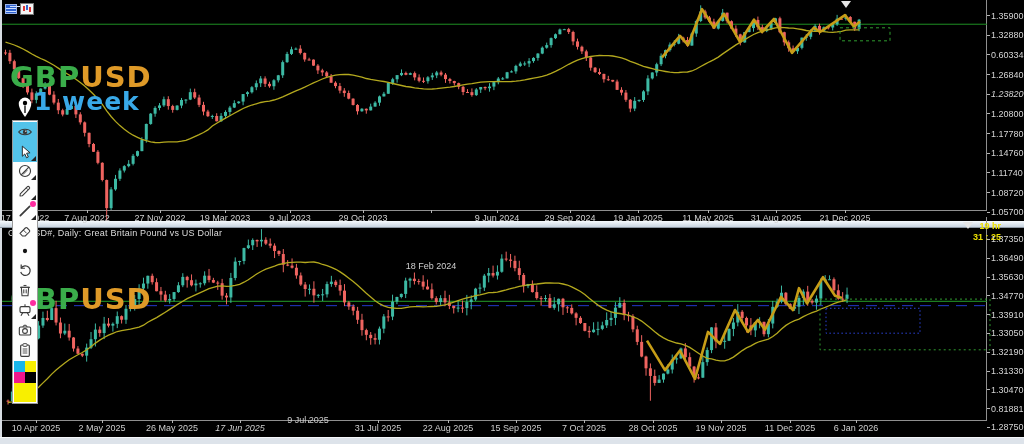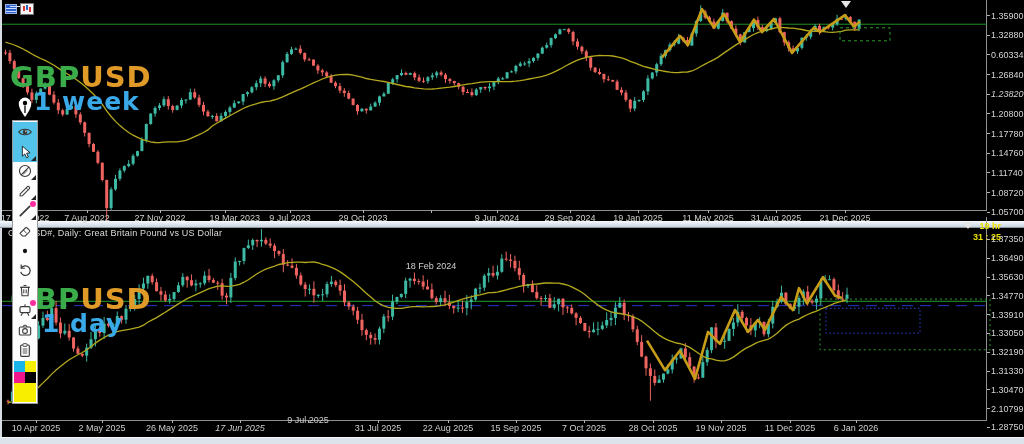--- a/index.html
+++ b/index.html
@@ -862,21 +862,20 @@
         <rect x="843.54" y="77.58478833270078" width="3" height="4.233914854220302" fill="#3db9a4"></rect>
       </g>
       <path d="M6.0 185.5L10.4 184.9L14.7 183.6L19.1 181.9L23.5 179.9L27.9 177.3L32.2 174.0L36.6 170.2L41.0 165.9L45.3 161.8L49.7 157.1L54.1 153.1L58.4 149.6L62.8 146.1L67.2 142.8L71.5 140.2L75.9 137.8L80.3 135.5L84.7 132.8L89.0 129.7L93.4 126.1L97.8 123.1L102.1 120.5L106.5 118.2L110.9 116.3L115.3 114.5L119.6 113.6L124.0 112.8L128.4 112.2L132.7 111.1L137.1 110.1L141.5 108.2L145.8 105.3L150.2 102.9L154.6 100.6L159.0 97.9L163.3 95.2L167.7 92.4L172.1 89.6L176.4 86.9L180.8 84.3L185.2 81.6L189.5 79.7L193.9 77.6L198.3 75.6L202.7 73.6L207.0 71.6L211.4 70.3L215.8 69.1L220.1 68.9L224.5 69.4L228.9 69.1L233.2 68.4L237.6 67.4L242.0 65.2L246.3 62.7L250.7 59.7L255.1 56.8L259.5 54.2L263.8 52.1L268.2 50.6L272.6 49.1L276.9 47.5L281.3 46.6L285.7 45.7L290.1 45.3L294.4 45.1L298.8 45.2L303.2 45.5L307.5 45.1L311.9 45.0L316.3 45.9L320.6 47.5L325.0 48.7L329.4 50.3L333.8 52.3L338.1 54.9L342.5 57.9L346.9 61.2L351.2 64.6L355.6 68.3L360.0 72.3L364.3 76.3L368.7 80.0L373.1 83.7L377.4 86.7L381.8 88.8L386.2 90.4L390.6 91.0L394.9 91.4L399.3 91.3L403.7 90.6L408.0 89.9L412.4 89.7L416.8 89.7L421.2 89.8L425.5 89.7L429.9 89.5L434.3 89.3L438.6 88.6L443.0 87.8L447.4 86.6L451.7 85.2L456.1 83.7L460.5 82.1L464.9 80.8L469.2 79.9L473.6 78.6L478.0 77.9L482.3 76.8L486.7 75.7L491.1 75.5L495.4 75.1L499.8 74.0L504.2 72.9L508.6 71.6L512.9 70.6L517.3 69.4L521.7 68.6L526.0 67.9L530.4 67.4L534.8 67.0L539.1 66.5L543.5 66.0L547.9 66.0L552.3 66.1L556.6 66.1L561.0 67.0L565.4 68.0L569.7 69.9L574.1 72.2L578.5 74.5L582.8 77.5L587.2 81.2L591.6 84.7L596.0 88.1L600.3 90.9L604.7 93.2L609.1 94.8L613.4 96.0L617.8 96.5L622.2 97.4L626.5 98.2L630.9 99.8L635.3 101.5L639.6 104.1L644.0 107.6L648.4 111.0L652.8 114.8L657.1 118.1L661.5 120.9L665.9 123.2L670.2 124.6L674.6 126.0L679.0 126.9L683.4 128.3L687.7 130.4L692.1 133.2L696.5 136.2L700.8 139.0L705.2 141.3L709.6 141.9L713.9 143.2L718.3 143.8L722.7 143.8L727.1 142.4L731.4 140.1L735.8 136.9L740.2 133.6L744.5 130.9L748.9 128.8L753.3 126.4L757.6 124.5L762.0 123.3L766.4 122.1L770.8 119.5L775.1 116.3L779.5 112.1L783.9 108.4L788.2 105.7L792.6 103.6L797.0 102.1L801.3 99.6L805.7 97.5L810.1 95.6L814.5 94.1L818.8 92.0L823.2 90.4L827.6 88.5L831.9 86.7L836.3 85.1L840.7 84.0L845.0 82.6" fill="none" stroke="#b3a81e" stroke-width="1.3"></path>
       <polyline points="645,123.6 663,153.1 678,133.5 693,161.9 706,114.9 718,126.9 733,93.0 746,114.9 756,102.9 763,112.7 779,79.9 791,93.0 797,71.2 805,86.5 821,60.2 833,78.8 840,81.0" fill="none" stroke="#c79d17" stroke-width="2.6" stroke-linejoin="round"></polyline>
       <rect x="824" y="91.28114568751971" width="94" height="24.918703564122097" fill="none" stroke="#2b43d8" stroke-width="1" stroke-dasharray="1.5,2.5"></rect>
       <rect x="818" y="82.10057069021173" width="170" height="50.71174760417807" fill="none" stroke="#2f9b2f" stroke-width="1" stroke-dasharray="2,3"></rect>
     </svg>
   <div class="title-row" id="title-bottom">GBPUSD#, Daily:  Great Britain Pound vs US Dollar</div>
   <div class="watermark" style="left:10px;top:250px;">
     <div class="wm-sym" style="color: rgb(58, 173, 74);"><span>GBP</span><span class="wm-quote" style="color: rgb(223, 154, 40);">USD</span></div>
-    <div class="wm-tf" style="margin-left: 32px; color: rgb(57, 169, 232);">1 day</div>
   </div>
   <div id="timer" style="color: rgb(236, 224, 0);">
     <div>19 hr</div>
     <div>31 : 25</div>
   </div>
   <div class="shift-marker" id="marker-bottom" style="top: 222px; left: 963px;"></div>
 
   <div id="labels">
       <div class="price-label" style="top: -9.05814px;">1.38920</div>
       <div class="price-tick" style="top: 15.107px;"></div>
@@ -901,21 +900,21 @@
       <div class="price-label" style="top: 187.593px;">1.08720</div>
       <div class="price-tick" style="top: 211.758px;"></div>
       <div class="price-label" style="top: 207.258px;">1.05700</div>
       <div class="date-tick" style="left: 25px; top: 210px;"></div>
       <div class="date-label" style="left: -10px; top: 213px;">17 Apr 2022</div>
       <div class="date-tick" style="left: 87px; top: 210px;"></div>
       <div class="date-label" style="left: 52px; top: 213px;">7 Aug 2022</div>
       <div class="date-tick" style="left: 160px; top: 210px;"></div>
       <div class="date-label" style="left: 125px; top: 213px;">27 Nov 2022</div>
       <div class="date-tick" style="left: 225px; top: 210px;"></div>
-      <div class="date-label" style="left: 190px; top: 213px; text-align: right;">19 Mar 2023</div>
+      <div class="date-label" style="left: 190px; top: 213px;">19 Mar 2023</div>
       <div class="date-tick" style="left: 290px; top: 210px;"></div>
       <div class="date-label" style="left: 255px; top: 213px;">9 Jul 2023</div>
       <div class="date-tick" style="left: 363px; top: 210px;"></div>
       <div class="date-label" style="left: 328px; top: 213px;">29 Oct 2023</div>
       <div class="date-tick" style="left: 431px; top: 210px;"></div>
       <div class="date-label" style="left: 396px; top: 213px; margin-top: 48px;">18 Feb 2024</div>
       <div class="date-tick" style="left: 497px; top: 210px;"></div>
       <div class="date-label" style="left: 462px; top: 213px;">9 Jun 2024</div>
       <div class="date-tick" style="left: 570px; top: 210px;"></div>
       <div class="date-label" style="left: 535px; top: 213px;">29 Sep 2024</div>
@@ -939,21 +938,21 @@
       <div class="price-label" style="top: 309.683px;">1.33910</div>
       <div class="price-tick" style="top: 332.981px;"></div>
       <div class="price-label" style="top: 328.481px;">1.33050</div>
       <div class="price-tick" style="top: 351.78px;"></div>
       <div class="price-label" style="top: 347.28px;">1.32190</div>
       <div class="price-tick" style="top: 370.578px;"></div>
       <div class="price-label" style="top: 366.078px;">1.31330</div>
       <div class="price-tick" style="top: 389.376px;"></div>
       <div class="price-label" style="top: 384.876px;">1.30470</div>
       <div class="price-tick" style="top: 408.175px;"></div>
-      <div class="price-label" style="top: 403.675px;">2.10799</div>
+      <div class="price-label" style="top: 403.675px;">0.81881</div>
       <div class="price-tick" style="top: 426.973px;"></div>
       <div class="price-label" style="top: 422.473px;">1.28750</div>
       <div class="date-tick" style="left: 36px; top: 420px;"></div>
       <div class="date-label" style="left: 1px; top: 423px;">10 Apr 2025</div>
       <div class="date-tick" style="left: 102px; top: 420px;"></div>
       <div class="date-label" style="left: 67px; top: 423px;">2 May 2025</div>
       <div class="date-tick" style="left: 172px; top: 420px;"></div>
       <div class="date-label" style="left: 137px; top: 423px;">26 May 2025</div>
       <div class="date-tick" style="left: 240px; top: 420px;"></div>
       <div class="date-label" style="left: 205px; top: 423px; font-style: italic;">17 Jun 2025</div>

